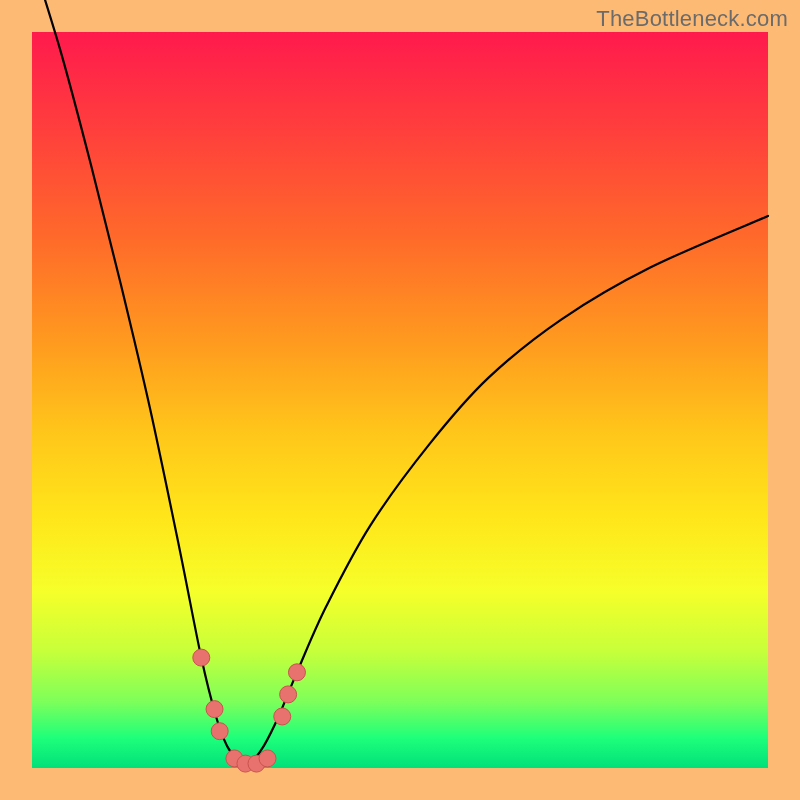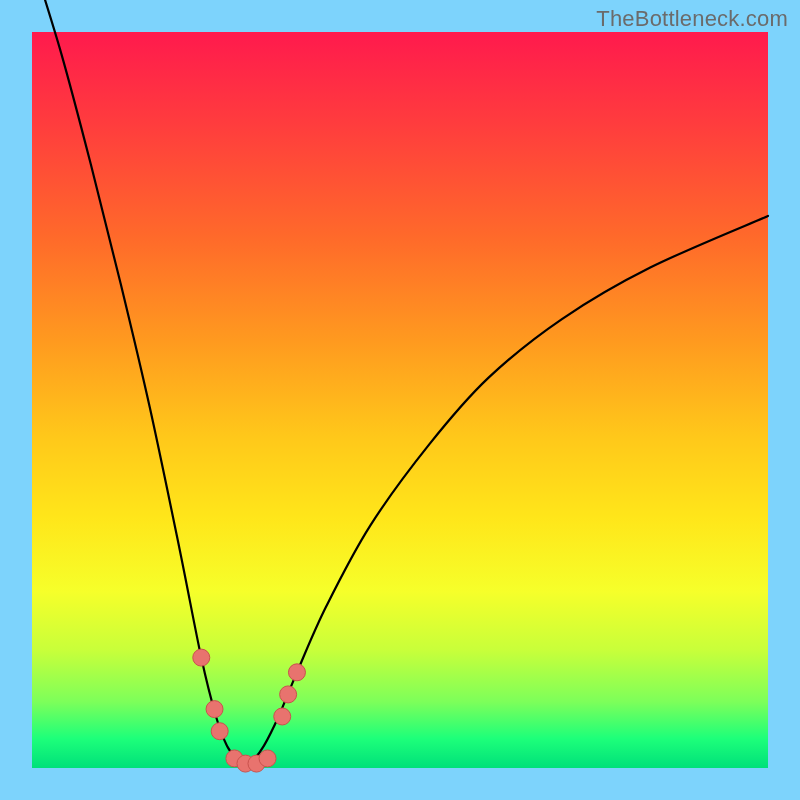--- a/index.html
+++ b/index.html
@@ -8,21 +8,21 @@
     width: 800px;
     height: 800px;
     background: #000;
     overflow: hidden;
     font-family: Arial, Helvetica, sans-serif;
   }
   .stage {
     position: relative;
     width: 800px;
     height: 800px;
-    background: #7dd3fc;
+    background: #fdba74;
   }
   .plot-area {
     position: absolute;
     left: 32px;
     top: 32px;
     width: 736px;
     height: 736px;
     
     background: linear-gradient(
       to bottom,

